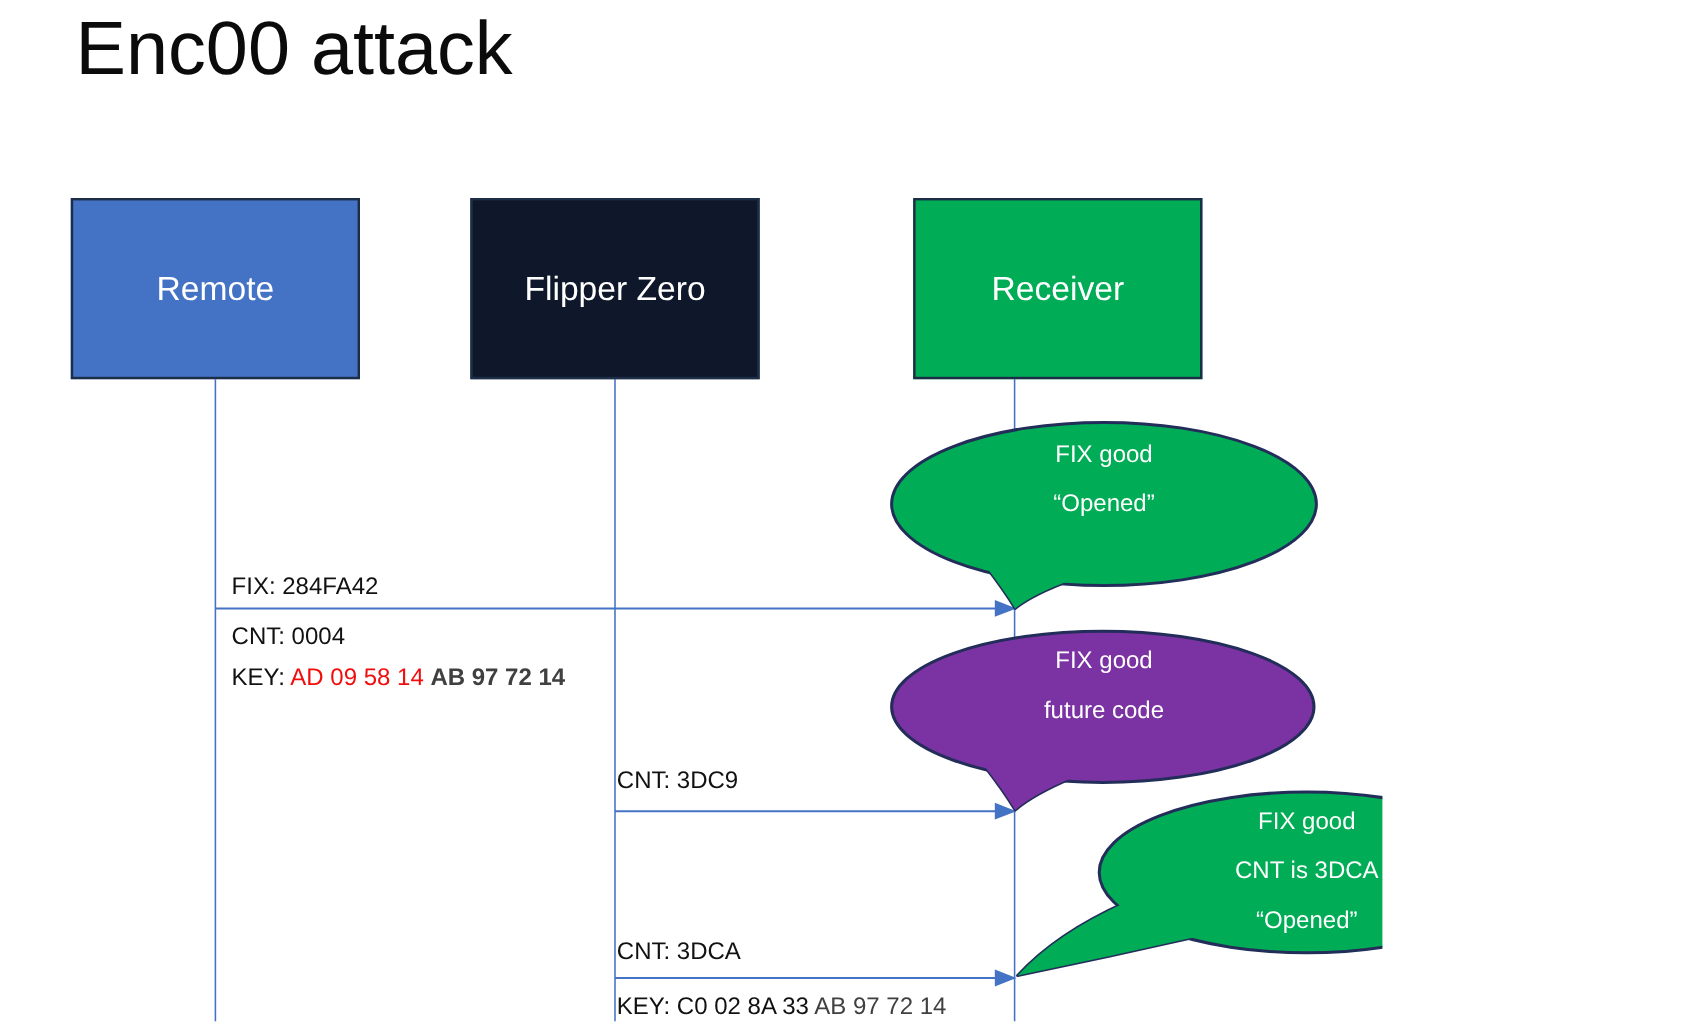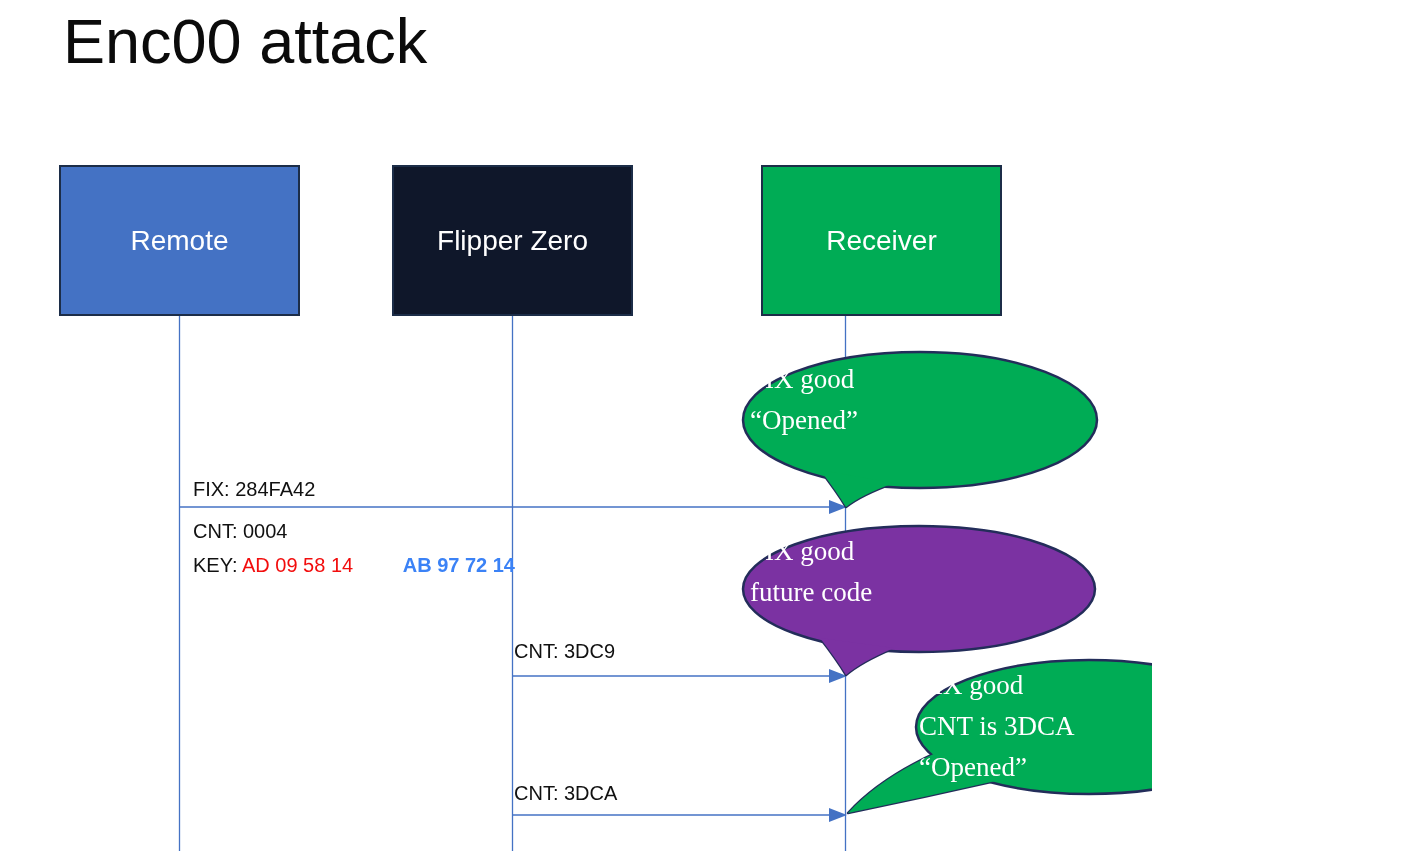--- a/index.html
+++ b/index.html
@@ -17,24 +17,24 @@
     border:2.5px solid #1c2d48; display:flex; align-items:center; justify-content:center;
     color:#ffffff; font-size:28px;
   }
   .actor-remote   { left:59px;  background:#4472c4; }
   .actor-flipper  { left:392px; background:#0f172a; }
   .actor-receiver { left:725px; background:#00ac55;margin-left:36px; }
   .msg-line {
     position:absolute; font-size:20px; line-height:30px; color:#111111; white-space:pre;
   }
   .hex-red   { color:#f20d0d; }
-  .hex-green { color:#3b82f6;margin-left:44px; }
+  .hex-green { color:#404040; }
   .bold      { font-weight:bold; }
   .callout-text {
-    position:absolute; width:340px; color:#ffffff; font-size:27px;font-family:Liberation Serif, serif;
+    position:absolute; width:340px; text-align:center; color:#ffffff; font-size:20px;
   }
   .callout-text .line { line-height:41px; white-space:pre; }
 </style>
 </head>
 <body>
 
 <div class="slide">
 
   <h1 class="slide-title">Enc00 attack</h1>
 
@@ -86,20 +86,21 @@
     <span>Receiver</span>
   </div>
 
   <div class="msg-line" style="left:193px; top:474px">FIX: 284FA42</div>
   <div class="msg-line" style="left:193px; top:516px">CNT: 0004</div>
   <div class="msg-line" style="left:193px; top:550px"><span>KEY: </span><span class="hex-red">AD 09 58 14 </span><span class="hex-green bold">AB 97 72 14</span></div>
 
   <div class="msg-line" style="left:514px; top:636px">CNT: 3DC9</div>
 
   <div class="msg-line" style="left:514px; top:778px">CNT: 3DCA</div>
+  <div class="msg-line" style="left:514px; top:824px"><span>KEY: C0 02 8A 33 </span><span class="hex-green">AB 97 72 14</span></div>
 
   <div class="callout-text" style="left:750px; top:359px">
     <div class="line">FIX good</div>
     <div class="line">“Opened”</div>
   </div>
   <div class="callout-text" style="left:750px; top:531px">
     <div class="line">FIX good</div>
     <div class="line">future code</div>
   </div>
   <div class="callout-text" style="left:919px; top:665px">

